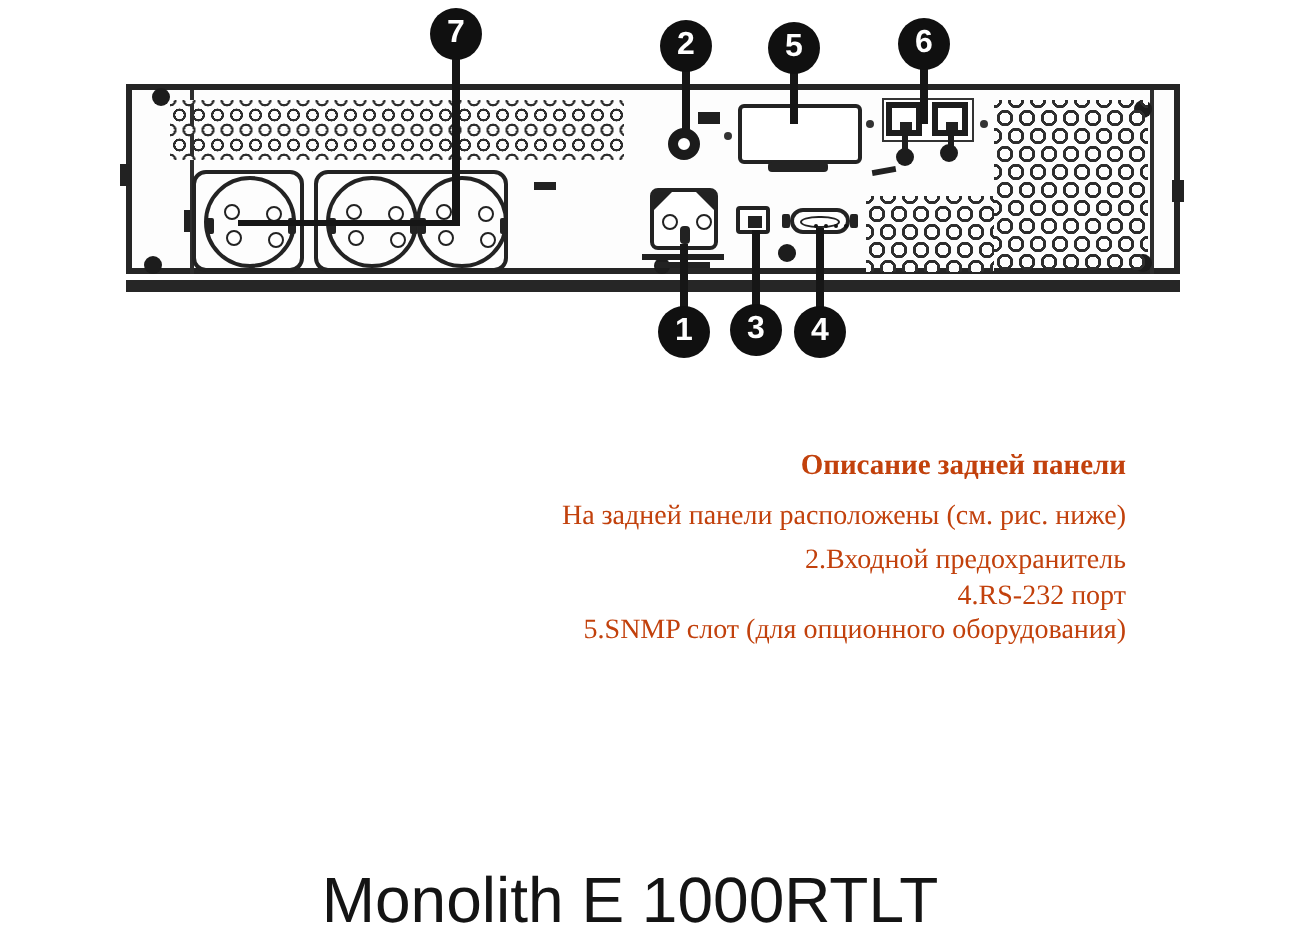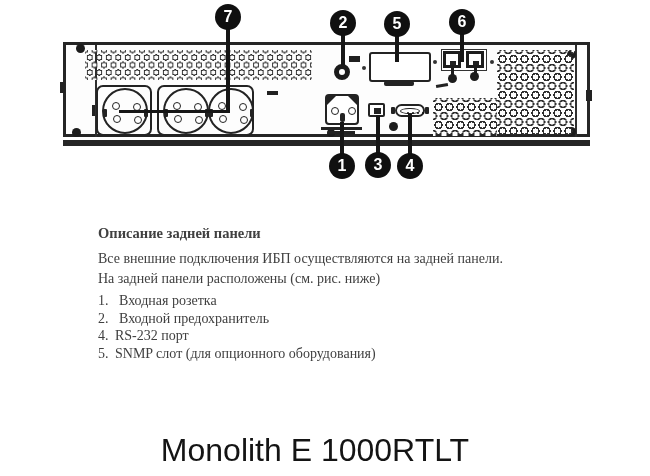--- a/index.html
+++ b/index.html
@@ -120,21 +120,21 @@
   }
   .c7 { left:215px; top:4px; }
   .c2 { left:330px; top:10px; }
   .c5 { left:384px; top:11px; }
   .c6 { left:449px; top:9px; }
   .c1 { left:329px; top:153px; }
   .c3 { left:365px; top:152px; }
   .c4 { left:397px; top:153px; }
 
   
-  .doc { position:absolute; left:98px; top:225px; width:465px; color:#404040; }
+  .doc { position:absolute; left:98px; top:225px; width:465px; color:#c2410c;text-align:right; }
   .doc h3 { font-size:14.5px; font-weight:bold; margin-bottom:7px; }
   .doc p  { font-size:14px; line-height:20px; }
   .doc ol { list-style:none; margin-top:3px; }
   .doc li { font-size:14px; line-height:17.6px; }
   .doc li .num { display:inline-block; min-width:17px; }
   .doc li.wide .num { min-width:21px; }
 
   .model-title {
     position:absolute; left:0; top:432px; width:630px; text-align:center;
     font-family:"Liberation Sans", sans-serif; font-size:32px; color:#141414;
@@ -253,24 +253,22 @@
     <div class="callout c2">2</div>
     <div class="callout c5">5</div>
     <div class="callout c6">6</div>
     <div class="callout c1">1</div>
     <div class="callout c3">3</div>
     <div class="callout c4">4</div>
   </div>
 
   <div class="doc">
     <h3>Описание задней панели</h3>
-    <p>Все внешние подключения ИБП осуществляются на задней панели.</p>
     <p>На задней панели расположены (см. рис. ниже)</p>
     <ol>
-      <li class="wide"><span class="num">1.</span><span>Входная розетка</span></li>
       <li class="wide"><span class="num">2.</span><span>Входной предохранитель</span></li>
       <li><span class="num">4.</span><span>RS-232 порт</span></li>
       <li><span class="num">5.</span><span>SNMP слот (для опционного оборудования)</span></li>
     </ol>
   </div>
 
   <div class="model-title">Monolith E 1000RTLT</div>
 
 </div>
 

